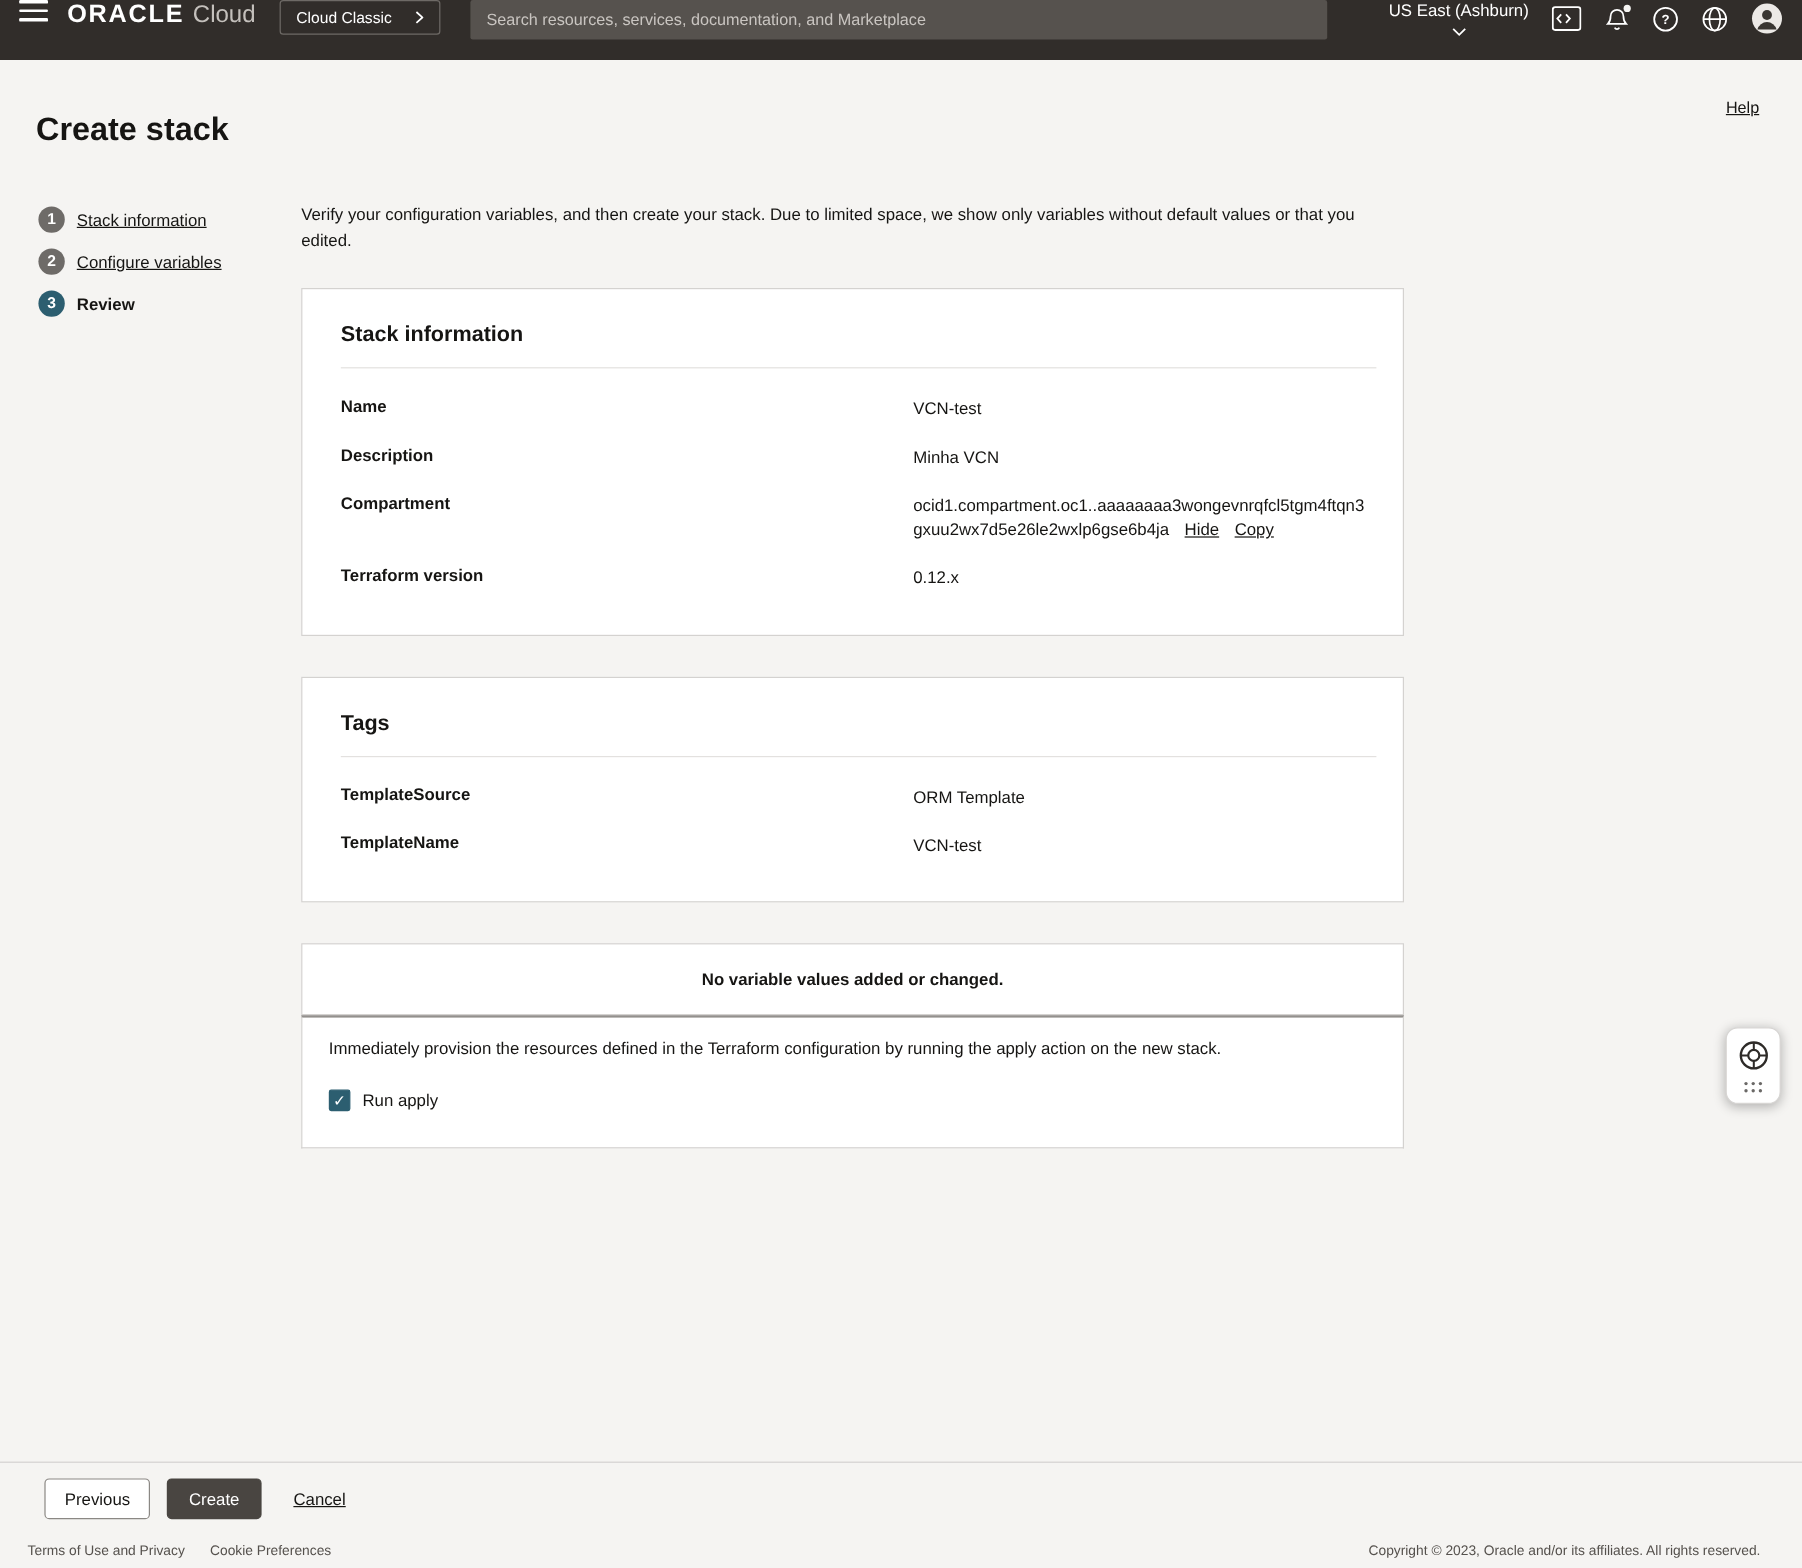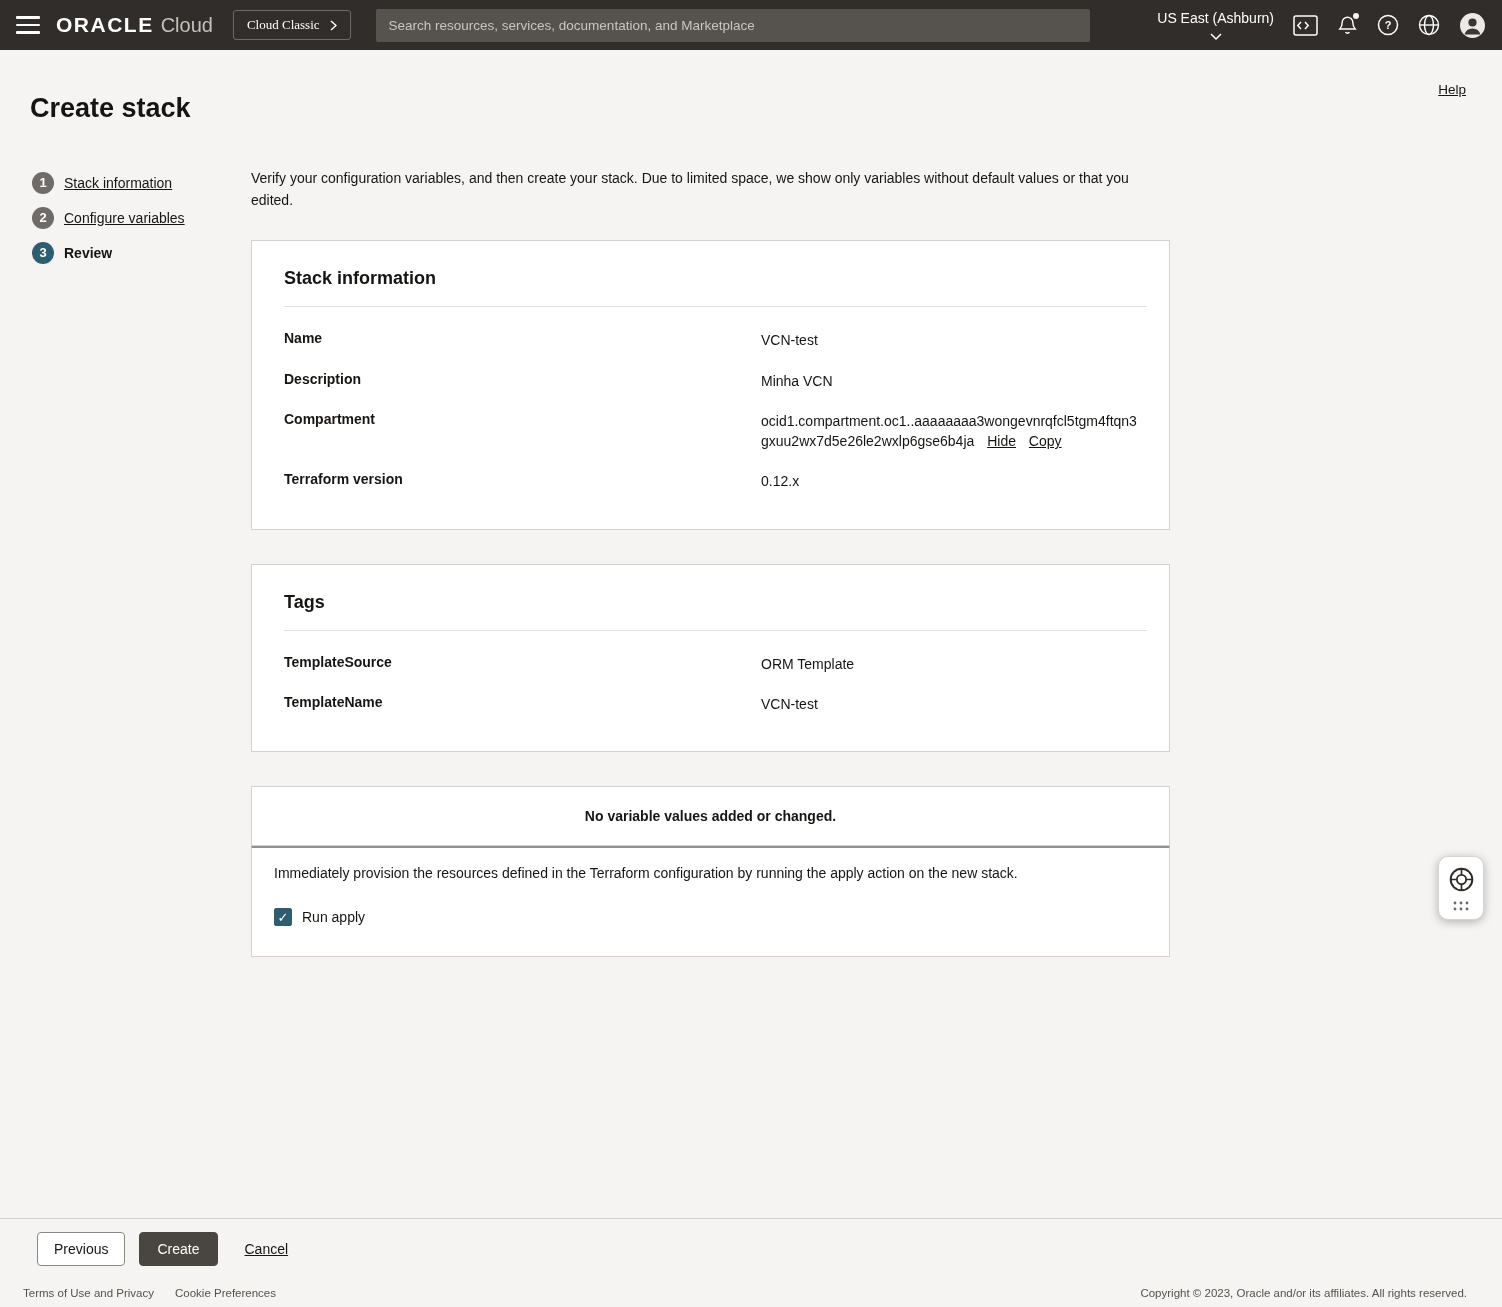--- a/index.html
+++ b/index.html
@@ -15,32 +15,32 @@
   body{
     width:1502px;height:1307px;position:relative;
     background:var(--page-bg);color:var(--ink);
     font-family:"Liberation Sans","DejaVu Sans",sans-serif;
     font-size:14px;overflow:hidden;
   }
 
   
   .topbar{
     height:50px;background:var(--topbar-bg);
-    display:flex;align-items:center;padding:0 16px;
+    display:flex;align-items:flex-start;padding:0 16px;
   }
   .hamburger{width:24px;height:18px;display:flex;flex-direction:column;justify-content:space-between;cursor:pointer;margin-right:16px;}
   .hamburger span{display:block;height:2.6px;background:#fff;border-radius:1px;}
   .brand{display:flex;align-items:baseline;white-space:nowrap;}
   .brand-main{color:#fff;font-weight:700;font-size:21px;letter-spacing:1.5px;}
   .brand-sub{color:#c4c0bc;font-weight:400;font-size:20px;margin-left:7px;}
   .classic-btn{
-    margin-left:20px;display:flex;align-items:center;gap:10px;
+    margin-left:20px;display:flex;align-items:center;gap:20px;
     border:1px solid #6e6a66;border-radius:3px;background:transparent;
     color:#fff;font-size:13px;padding:6px 13px;cursor:pointer;white-space:nowrap;
-    font-family:Liberation Serif, serif;
+    font-family:Liberation Sans, sans-serif;
   }
   .search-wrap{margin-left:25px;width:714px;}
   .search-wrap input{
     width:100%;height:33px;background:#56524e;border:none;border-radius:2px;
     color:#f0abfc;padding:0 13px;font-size:13.5px;font-family:inherit;outline:none;
   }
   .search-wrap input::placeholder{color:#c9c5c1;opacity:1;}
   .topbar-right{margin-left:auto;display:flex;align-items:center;gap:19px;}
   .region{display:flex;align-items:center;gap:7px;color:#fff;font-size:14px;cursor:pointer;white-space:nowrap;flex-direction:column;}
   .tb-icon{display:flex;align-items:center;justify-content:center;cursor:pointer;position:relative;}

